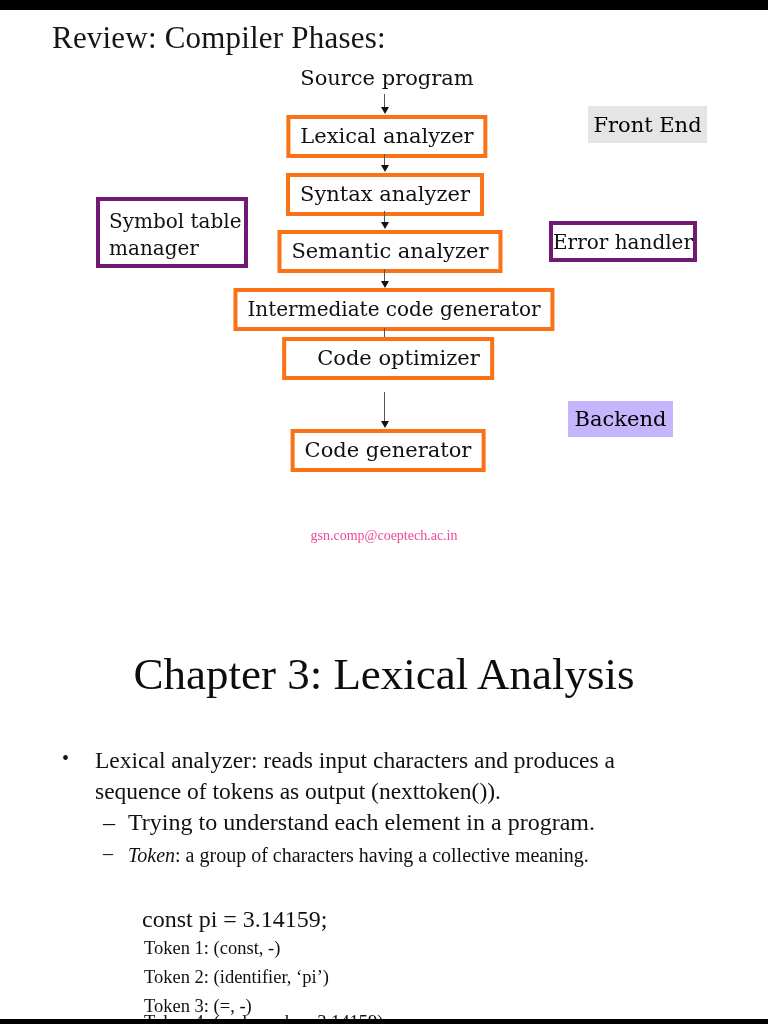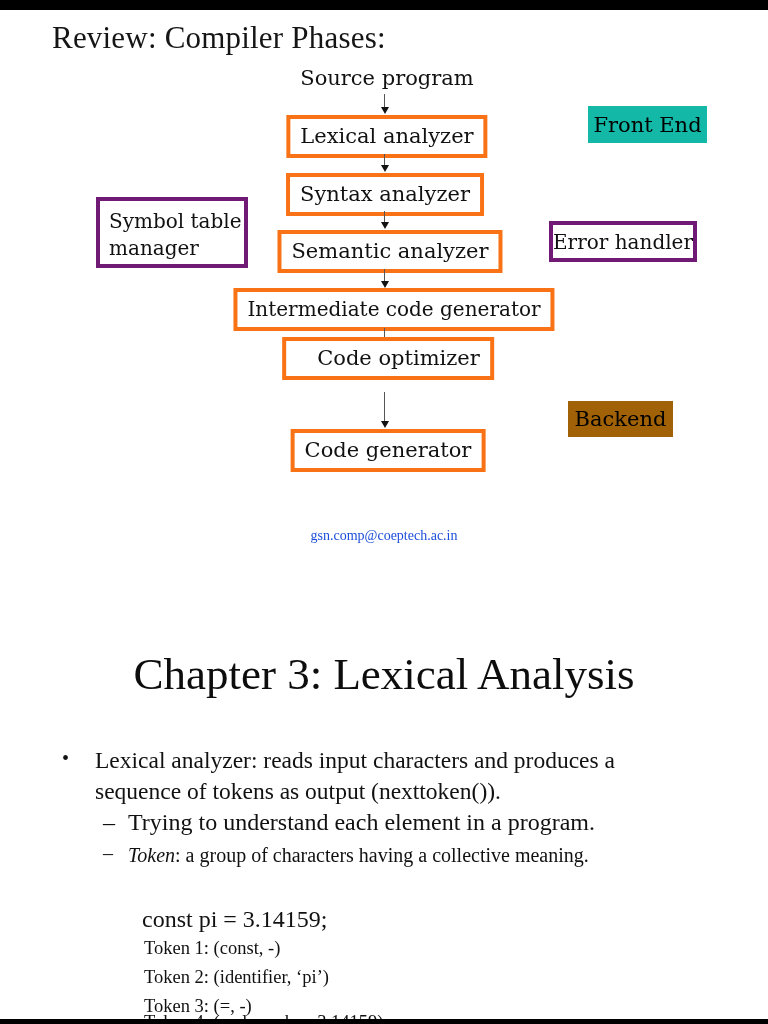--- a/index.html
+++ b/index.html
@@ -41,21 +41,21 @@
   .arrow .shaft { position:absolute; left:5px; top:0; bottom:5px; width:1px; background:#555; }
   .arrow .head  { position:absolute; bottom:0; left:6px; transform:translateX(-50%); width:0; height:0;
                   border-left:4px solid transparent; border-right:4px solid transparent; border-top:7px solid #111; }
   .a1 { left:379px; top:94px;  height:20px; }
   .a2 { left:379px; top:154px; height:18px; }
   .a3 { left:379px; top:211px; height:18px; }
   .a4 { left:379px; top:269px; height:19px; }
   .a5 { left:379px; top:328px; height:24px; }
   .a6 { left:379px; top:392px; height:36px; }
 
-  .footer-email { position:absolute; left:384px; top:528px; transform:translateX(-50%); font-size:14px; color:#1d4ed8; }
+  .footer-email { position:absolute; left:384px; top:528px; transform:translateX(-50%); font-size:14px; color:#ec4899; }
 
   
   .slide2-title { position:absolute; left:384px; top:648px; transform:translateX(-50%); font-size:45px; color:#0d0d0d; white-space:nowrap; }
 
   .bullet1 { position:absolute; left:95px; top:745px; width:600px; font-size:23.5px; line-height:31px; }
   .bullet1-marker { position:absolute; left:62px; top:747px; font-size:20px; }
 
   .sub1 { position:absolute; left:128px; top:809px; font-size:24px; white-space:nowrap; }
   .sub1-marker { position:absolute; left:103px; top:809px; font-size:24px; }
 
@@ -79,21 +79,21 @@
   <div class="slide1-title">Review: Compiler Phases:</div>
 
   <div class="src-label">Source program</div>
 
   <div class="arrow a1">
       <div class="shaft"></div>
       <div class="head"></div>
     </div>
   <div class="fc-box n0">Lexical analyzer</div>
 
-  <div class="hl-box frontend-box" style="background-color: #14b8a6;">Front End</div>
+  <div class="hl-box frontend-box" style="background-color: #e5e5e5;">Front End</div>
 
   <div class="arrow a2">
       <div class="shaft"></div>
       <div class="head"></div>
     </div>
   <div class="fc-box n1">Syntax analyzer</div>
 
   <div class="side-box symbol-box">
     <div>Symbol table</div>
     <div>manager</div>
@@ -112,21 +112,21 @@
       <div class="head"></div>
     </div>
   <div class="fc-box n3">Intermediate code generator</div>
 
   <div class="arrow a5">
       <div class="shaft"></div>
       <div class="head"></div>
     </div>
   <div class="fc-box n4">Code optimizer</div>
 
-  <div class="hl-box backend-box" style="background-color: #a16207;">Backend</div>
+  <div class="hl-box backend-box" style="background-color: #c4b5fd;">Backend</div>
 
   <div class="arrow a6">
       <div class="shaft"></div>
       <div class="head"></div>
     </div>
   <div class="fc-box n5">Code generator</div>
 
   <div class="footer-email">gsn.comp@coeptech.ac.in</div>
 
   <div class="slide2-title">Chapter 3: Lexical Analysis</div>

